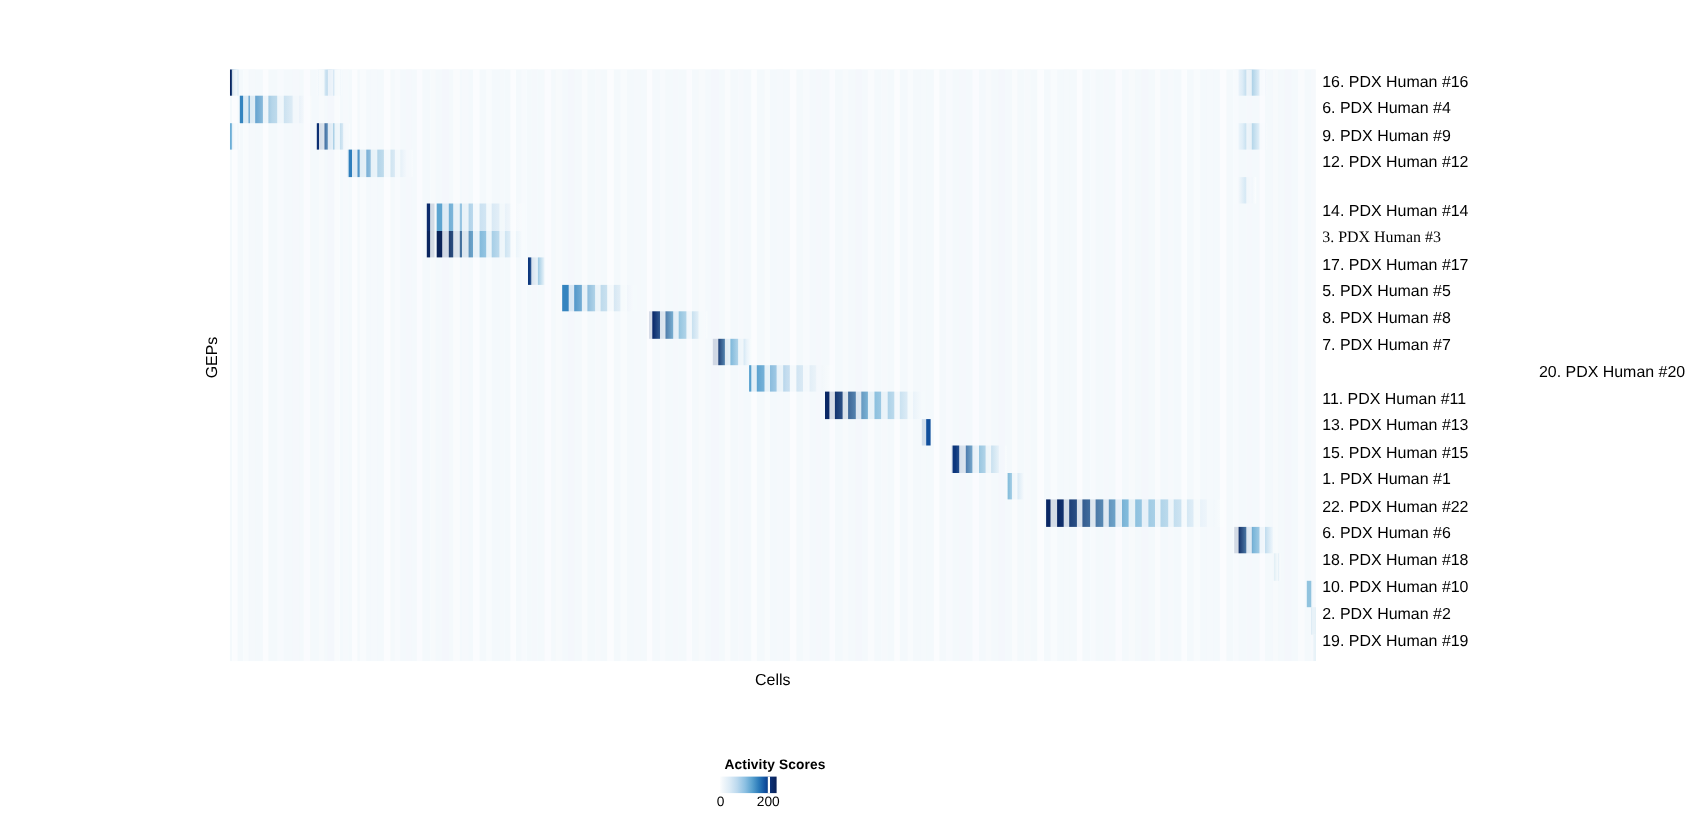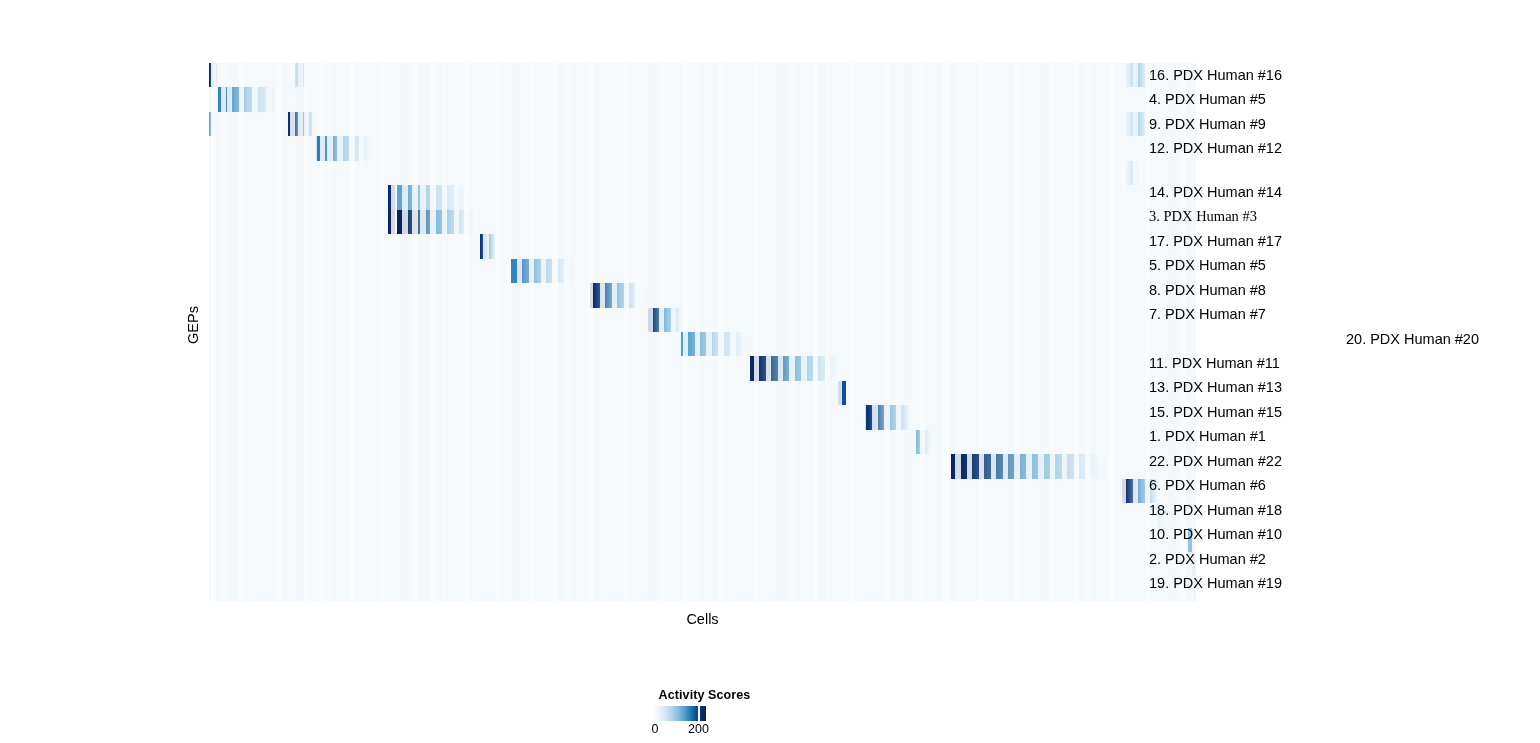--- a/index.html
+++ b/index.html
@@ -71,21 +71,21 @@
     top: 611px;
     width: 987px;
     text-align: center;
     font-size: 14.5px;
     color: #000000;
   }
 
   
   #row-labels {
     position: absolute;
-    left: 1149px;
+    left: 1202px;
     top: 63px;
     width: 330px;
   }
   .row-label {
     height: 24.45px;
     line-height: 24.45px;
     font-size: 14.5px;
     color: #000000;
     white-space: nowrap;
   }
@@ -318,21 +318,21 @@
       <div class="hm-block" style="left: 97.2%; width: 0.55%; top: 0px; height: 538px; background: rgb(243, 247, 251); opacity: 0.85;"></div>
       <div class="hm-block" style="left: 98.4%; width: 0.55%; top: 0px; height: 538px; background: rgb(249, 252, 253); opacity: 0.85;"></div>
       <div class="hm-block" style="left: 99.6%; width: 0.55%; top: 0px; height: 538px; background: rgb(246, 249, 252); opacity: 0.85;"></div>
     </div>
 
   <div id="ylabel">GEPs</div>
   <div id="xlabel">Cells</div>
 
   <div id="row-labels">
       <div class="row-label" style="height: 24.4545px; line-height: 24.4545px;">16. PDX Human #16</div>
-      <div class="row-label" style="height: 24.4545px; line-height: 24.4545px;">4. PDX Human #5</div>
+      <div class="row-label" style="height: 24.4545px; line-height: 24.4545px;">6. PDX Human #4</div>
       <div class="row-label" style="height: 24.4545px; line-height: 24.4545px;">9. PDX Human #9</div>
       <div class="row-label" style="height: 24.4545px; line-height: 24.4545px;">12. PDX Human #12</div>
       <div class="row-label" style="height: 24.4545px; line-height: 24.4545px; margin-top: 19px;">14. PDX Human #14</div>
       <div class="row-label" style="height: 24.4545px; line-height: 24.4545px; font-family: Liberation Serif, serif;">3. PDX Human #3</div>
       <div class="row-label" style="height: 24.4545px; line-height: 24.4545px;">17. PDX Human #17</div>
       <div class="row-label" style="height: 24.4545px; line-height: 24.4545px;">5. PDX Human #5</div>
       <div class="row-label" style="height: 24.4545px; line-height: 24.4545px;">8. PDX Human #8</div>
       <div class="row-label" style="height: 24.4545px; line-height: 24.4545px;">7. PDX Human #7</div>
       <div class="row-label" style="height: 24.4545px; line-height: 24.4545px; text-align: right;">20. PDX Human #20</div>
       <div class="row-label" style="height: 24.4545px; line-height: 24.4545px;">11. PDX Human #11</div>

